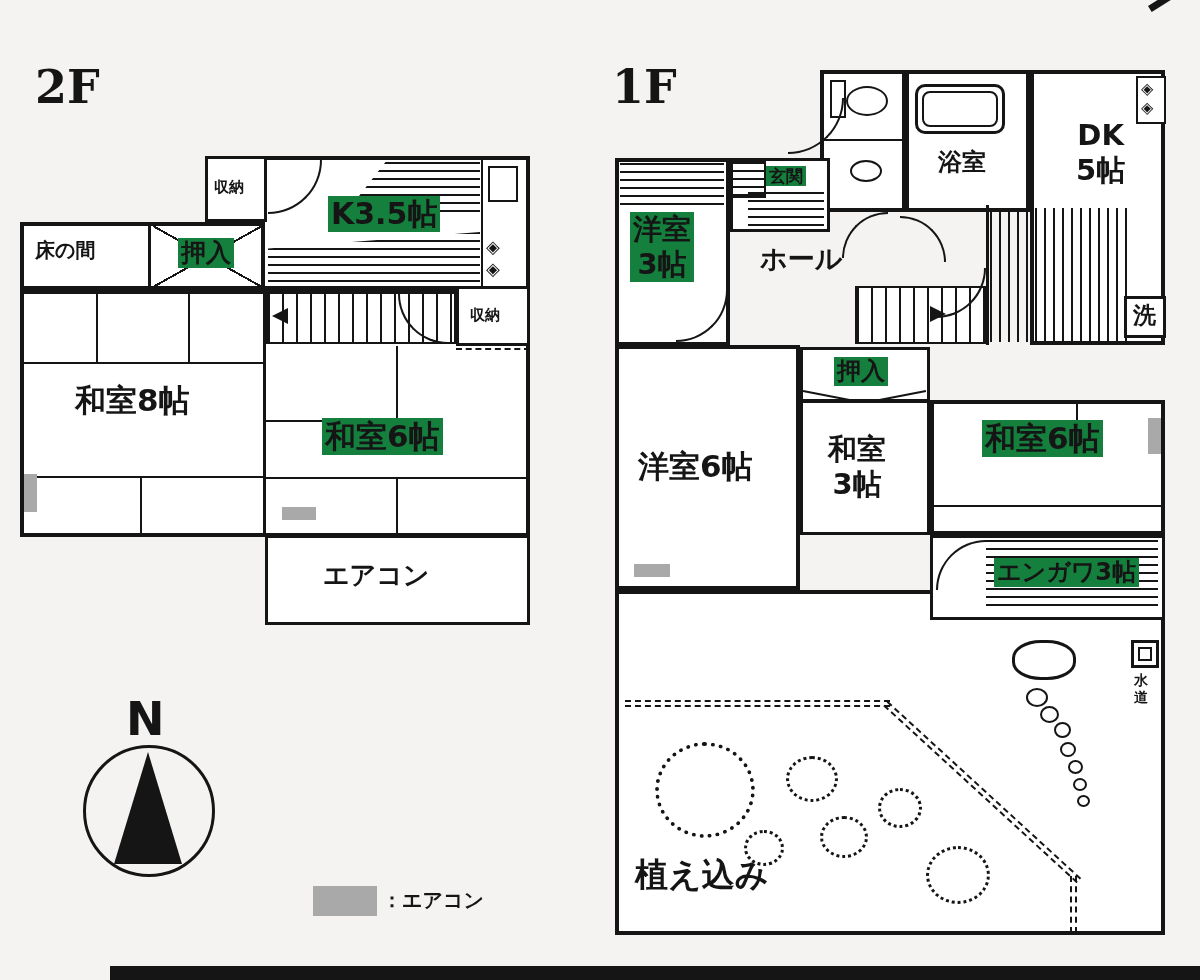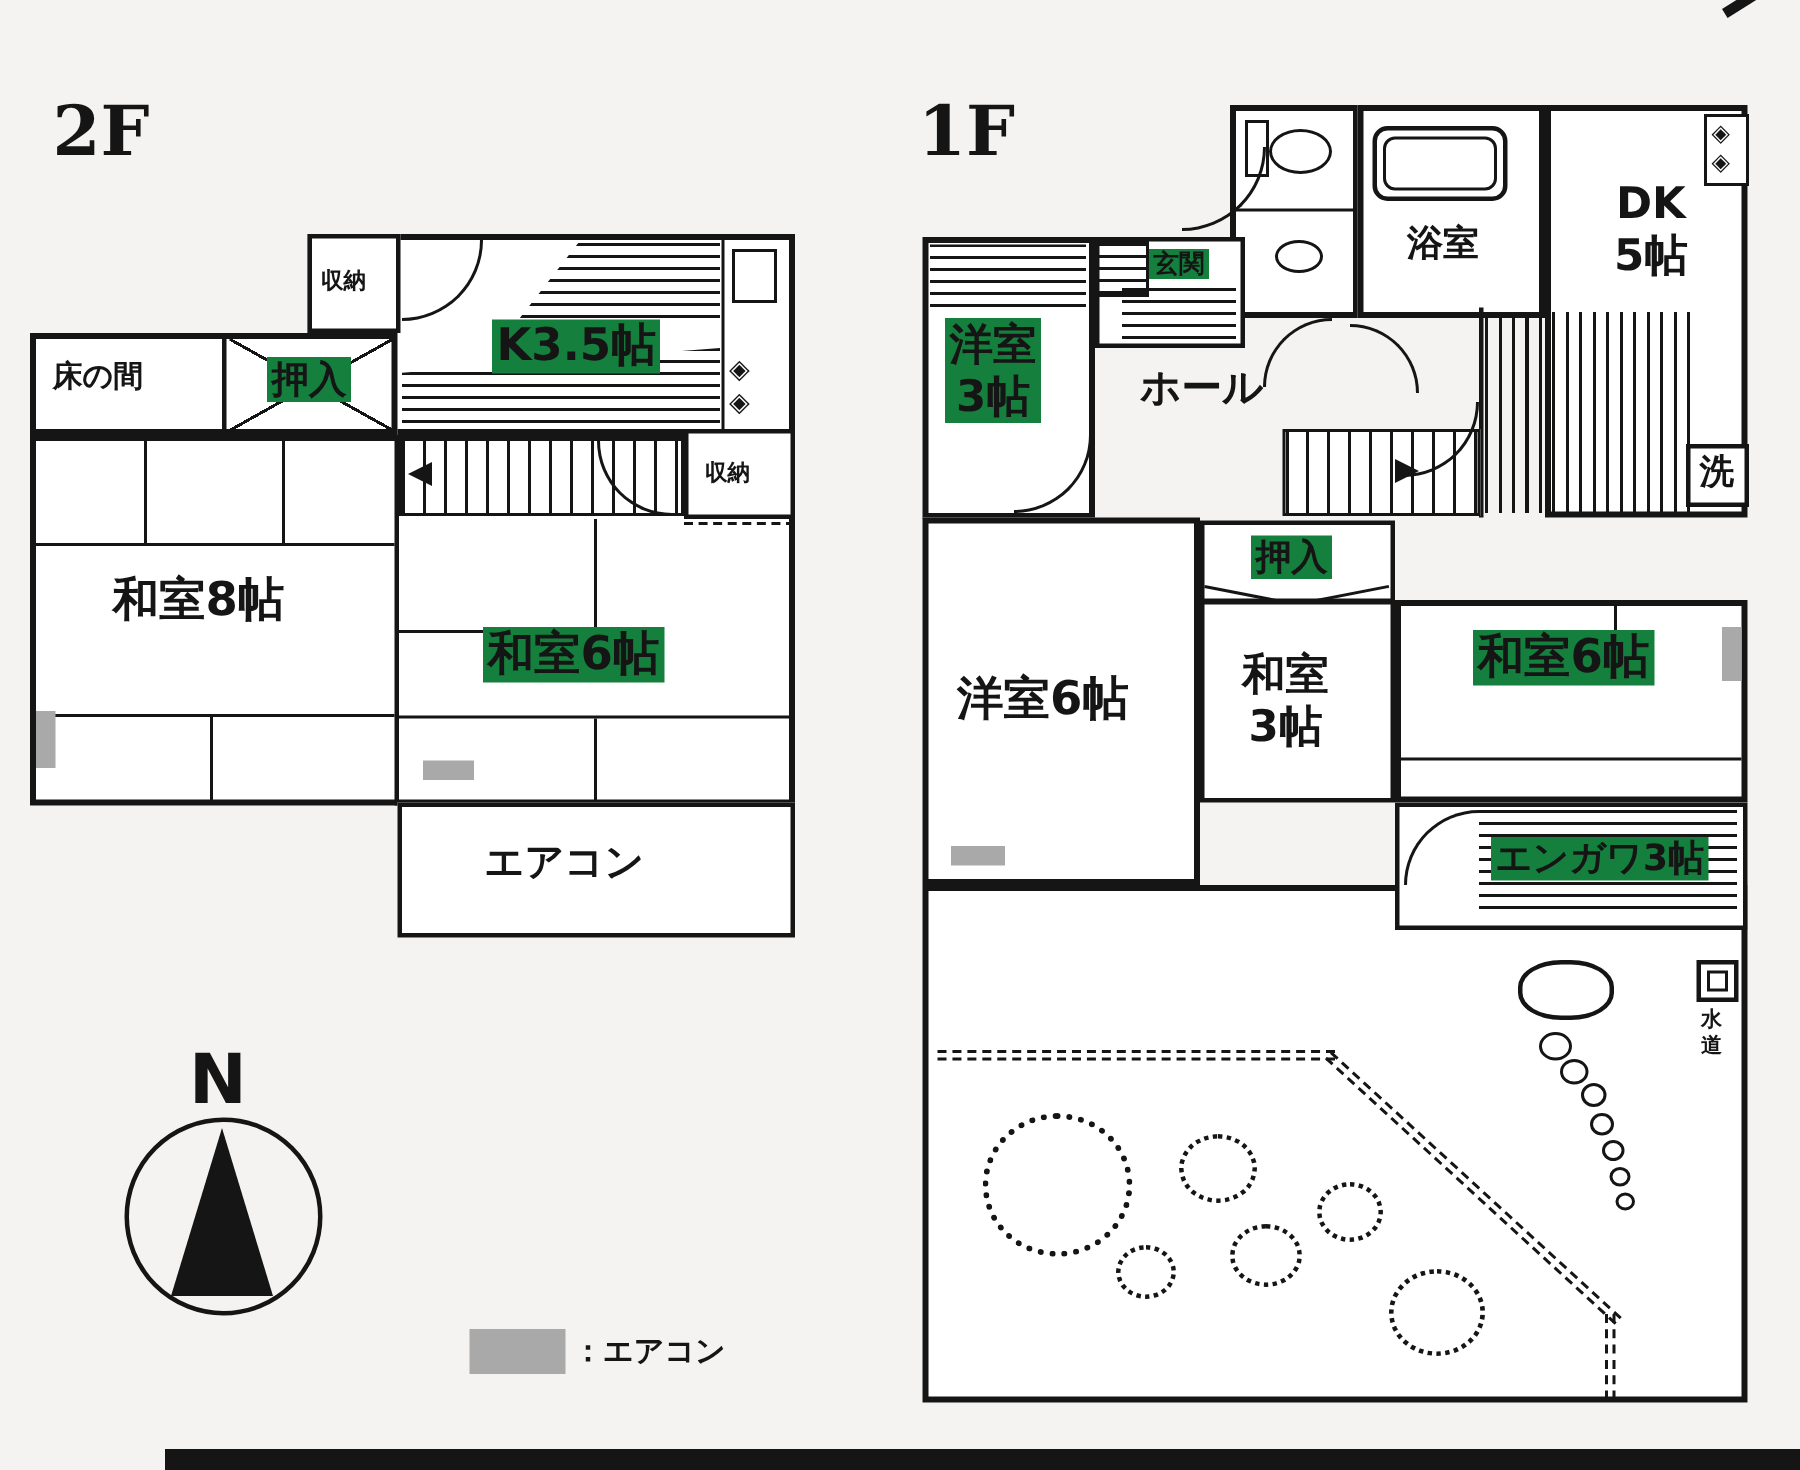--- a/index.html
+++ b/index.html
@@ -33,21 +33,21 @@
   <div class="title" style="left:35px;top:60px;">2F</div>
 
   <div class="room thick" style="left:205px;top:156px;width:325px;height:134px;"></div>
   <div class="stripes-h" style="left:345px;top:162px;width:135px;height:52px;clip-path:polygon(30% 0,100% 0,100% 100%,0 100%);"></div>
   <div class="stripes-h" style="left:268px;top:232px;width:212px;height:55px;clip-path:polygon(0 30%,100% 0,100% 100%,0 100%);"></div>
   <div class="wall" style="left:481px;top:156px;width:2px;height:134px;"></div>
   <div class="room thin" style="left:488px;top:166px;width:30px;height:36px;"></div>
   <div class="lbl ctr" style="left:486px;top:236px;font-size:18px;">◈
 ◈</div>
   <div class="arc" style="left:268px;top:160px;width:54px;height:54px;border-right-width:2px;border-bottom-width:2px;border-radius:0 0 100% 0;"></div>
-  <div class="lbl whitebg" style="left:328px;top:213px;font-size:30px;">K3.5帖</div>
+  <div class="lbl whitebg" style="left:328px;top:196px;font-size:30px;">K3.5帖</div>
 
   <div class="room" style="left:205px;top:156px;width:62px;height:66px;"></div>
   <div class="lbl" style="left:214px;top:178px;font-size:15px;">収納</div>
 
   <div class="room thick" style="left:20px;top:222px;width:245px;height:68px;"></div>
   <div class="wall" style="left:148px;top:222px;width:3px;height:68px;"></div>
   <div class="xbox" style="left:153px;top:226px;width:109px;height:61px;"></div>
   <div class="lbl" style="left:35px;top:238px;font-size:20px;">床の間</div>
   <div class="lbl whitebg" style="left:178px;top:238px;font-size:25px;">押入</div>
 
@@ -168,20 +168,21 @@
   <div class="stone" style="left:1060px;top:742px;width:12px;height:11px;"></div>
   <div class="stone" style="left:1068px;top:760px;width:11px;height:10px;"></div>
   <div class="stone" style="left:1073px;top:778px;width:10px;height:9px;"></div>
   <div class="stone" style="left:1077px;top:795px;width:9px;height:8px;"></div>
 
   <div class="abs" style="left:1131px;top:640px;width:28px;height:28px;border:3px solid #151515;background:#fff;"></div>
   <div class="abs" style="left:1138px;top:647px;width:14px;height:14px;border:2px solid #151515;background:#fff;"></div>
   <div class="lbl ctr" style="left:1134px;top:672px;font-size:14px;">水
 道</div>
 
+  <div class="lbl" style="left:635px;top:855px;font-size:33px;">植え込み</div>
 
   <div class="lbl" style="left:126px;top:692px;font-size:46px;">N</div>
   <div class="abs" style="left:83px;top:745px;width:132px;height:132px;border:3px solid #151515;border-radius:50%;"></div>
   <div class="tri" style="left:114px;top:752px;border-left:34px solid transparent;border-right:34px solid transparent;border-bottom:112px solid #151515;"></div>
 
   <div class="aircon" style="left:313px;top:886px;width:64px;height:30px;"></div>
   <div class="lbl" style="left:382px;top:888px;font-size:20px;">：エアコン</div>
 
   <div class="wall" style="left:110px;top:966px;width:1090px;height:14px;"></div>
   <div class="wall" style="left:1148px;top:6px;width:58px;height:7px;transform:rotate(-32deg);transform-origin:0 0;"></div>

